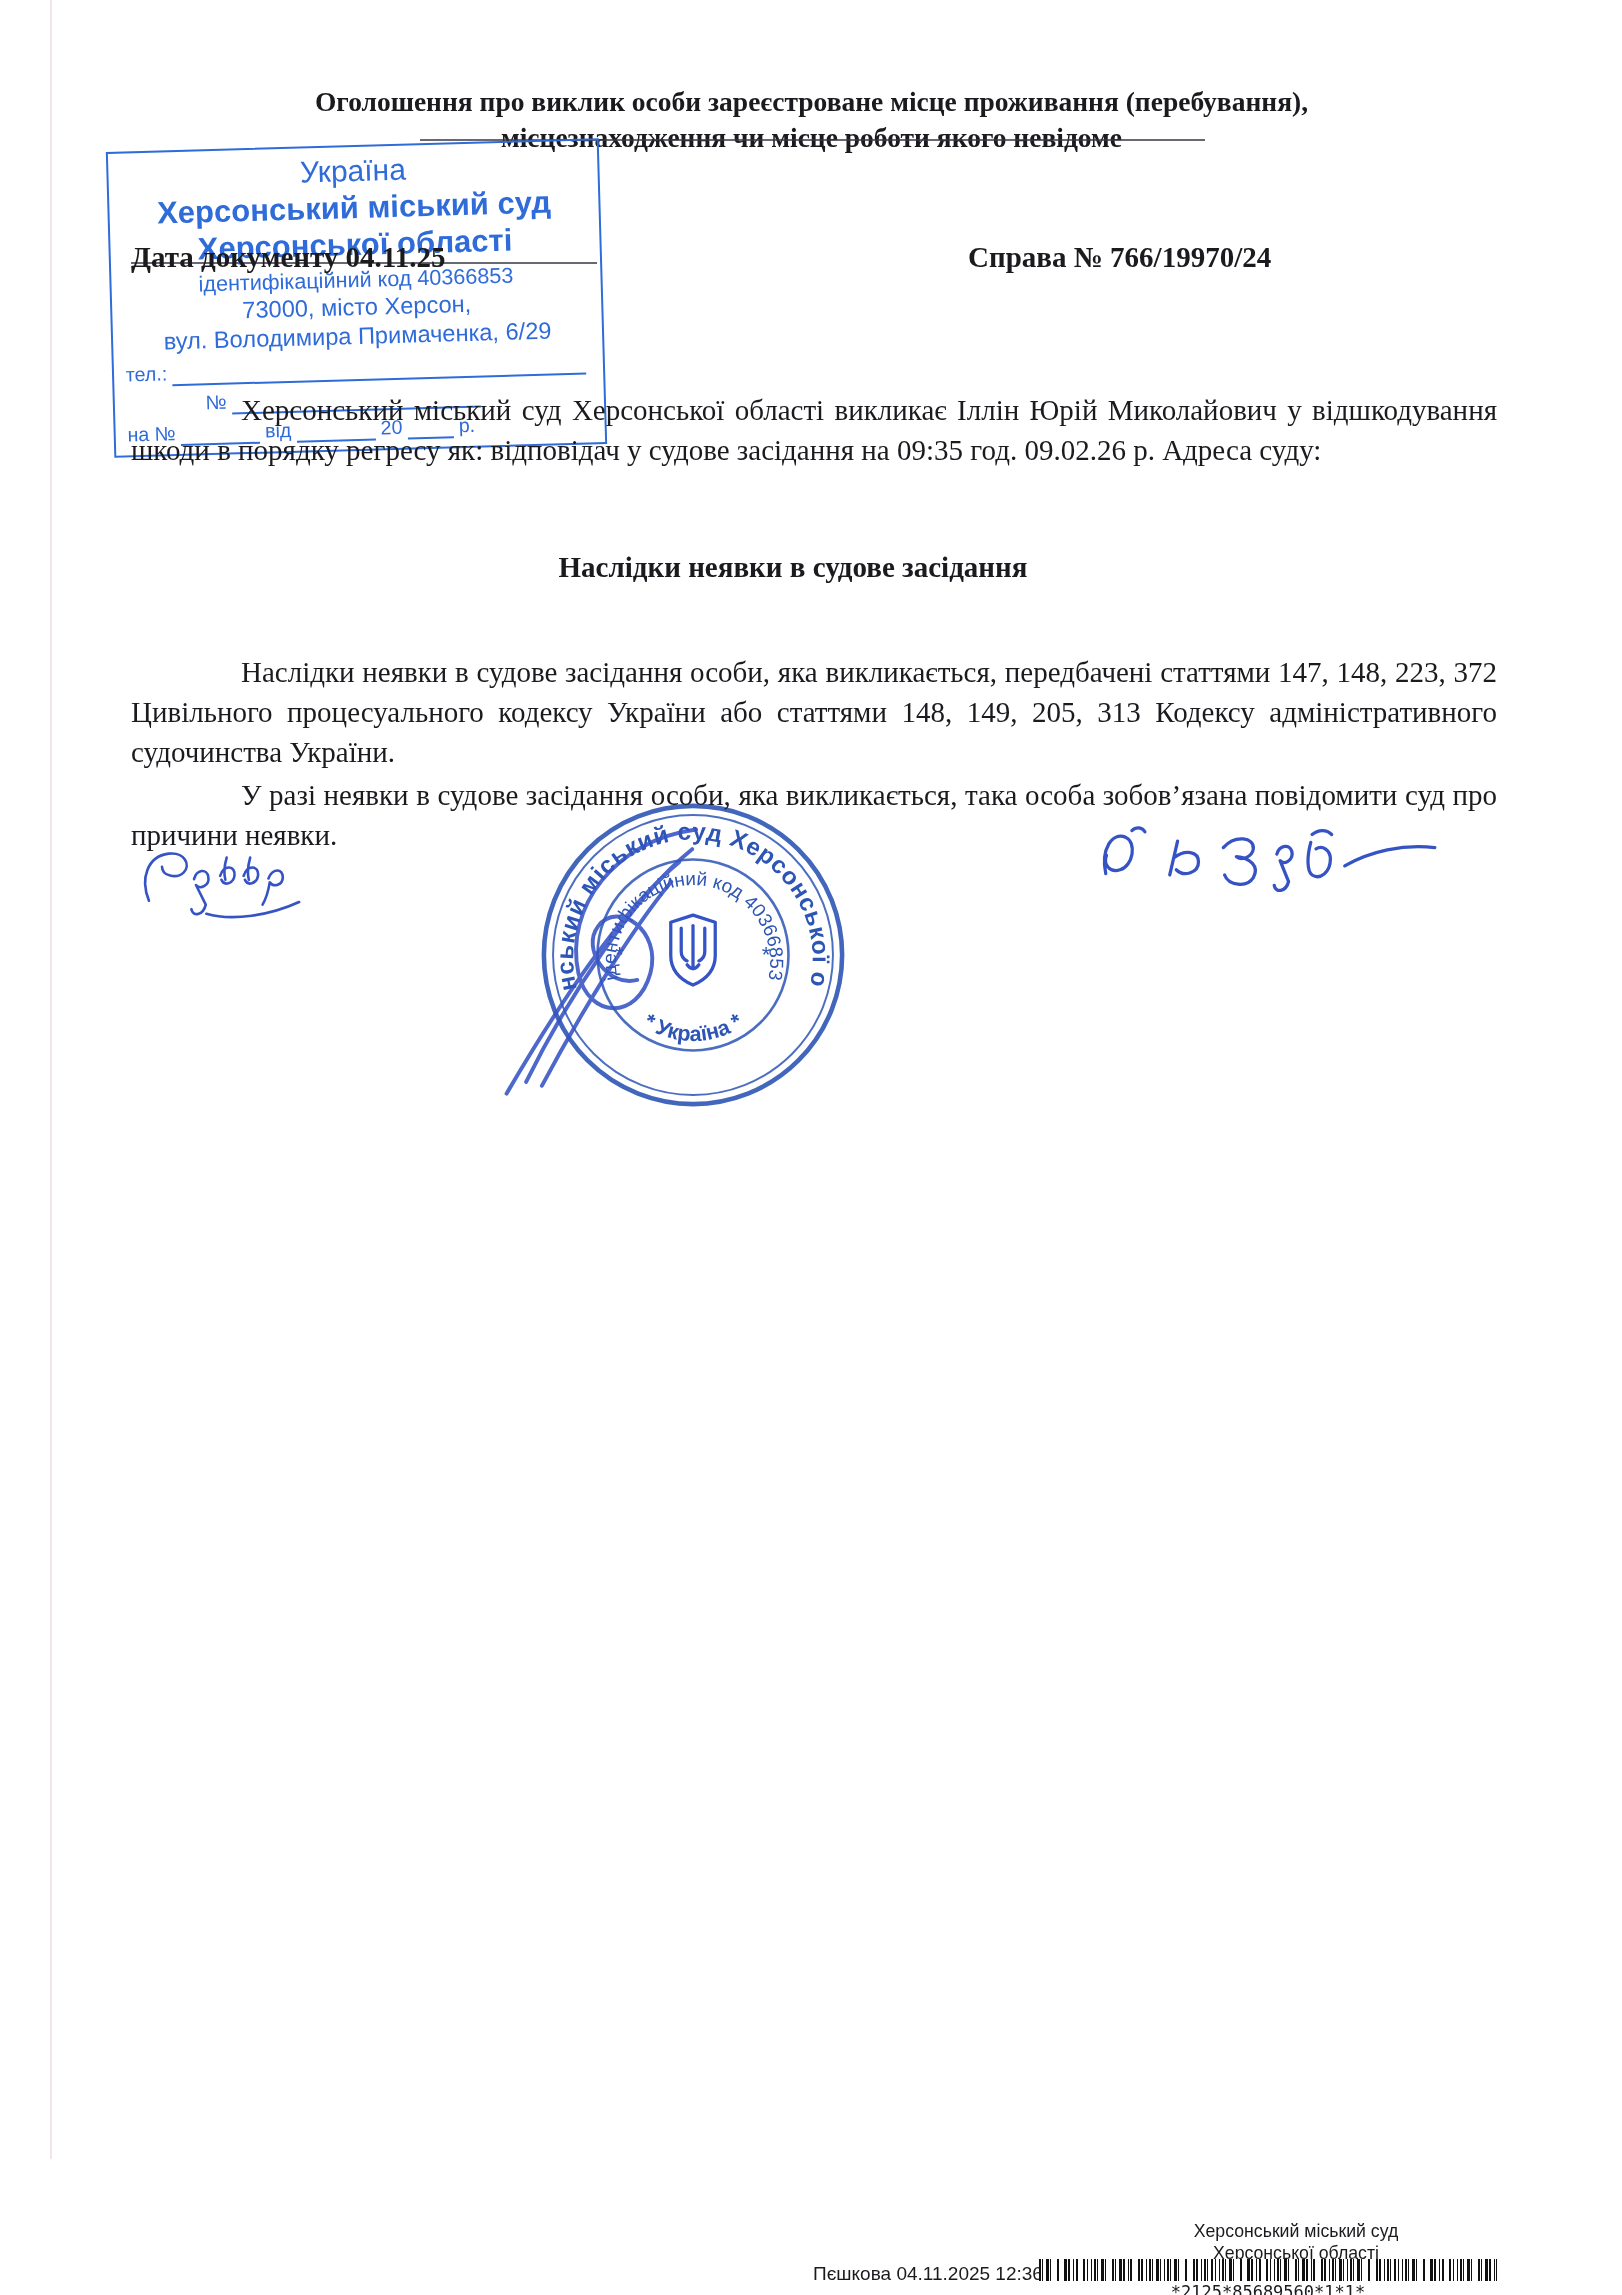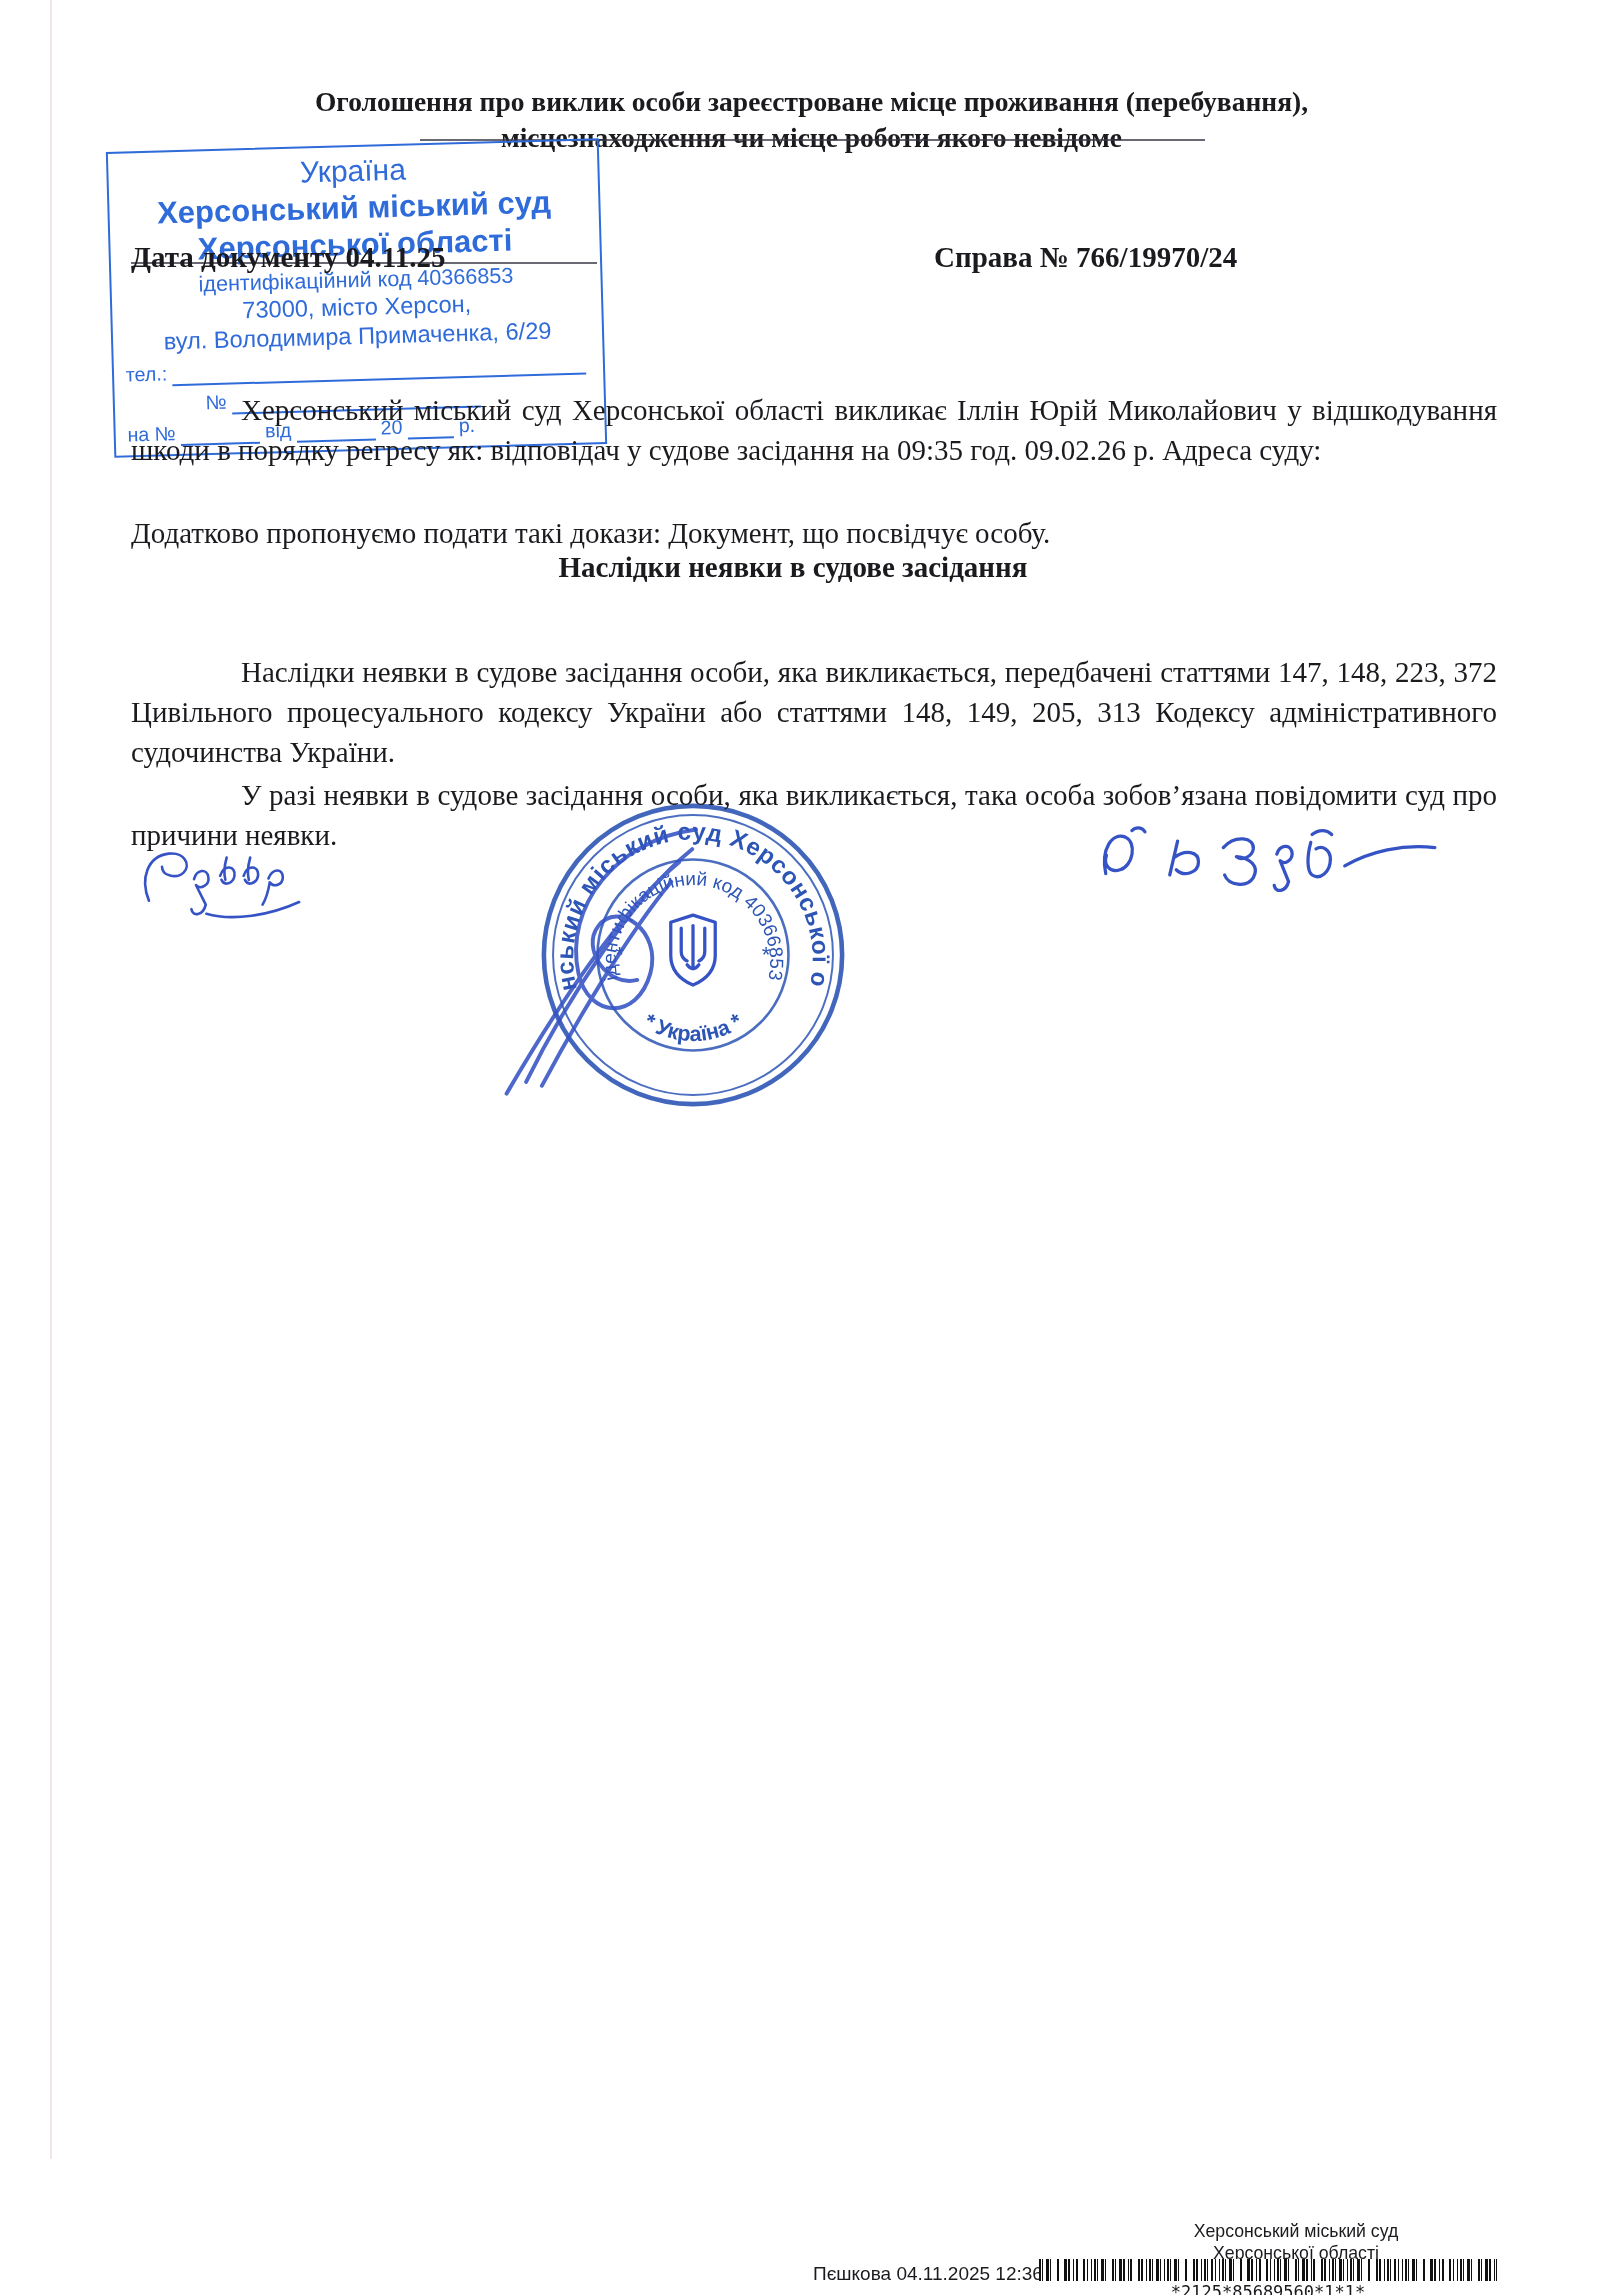--- a/index.html
+++ b/index.html
@@ -37,21 +37,21 @@
   .stamp .kod{font-size:21.6px;line-height:27.5px;margin-top:2.6px;}
   .stamp .addr{font-size:23.6px;line-height:29px;}
   .stamp .frow{display:flex;align-items:flex-end;font-size:19.6px;line-height:26px;margin:3.9px 11.8px 0 11.8px;text-align:left;}
   .stamp .frow .lbl{white-space:pre;}
   .stamp .frow .ln{flex:1;border-bottom:2px solid #2f6bd9;height:22px;margin:0 5.2px;}
   .stamp .frow .ln.short{flex:0 0 79px;}
   .stamp .frow .ln.tiny{flex:0 0 46px;}
 
   .meta{position:absolute;z-index:3;font-weight:bold;font-size:29px;}
   .meta.date{left:131px;top:241px;}
-  .meta.case{left:934px;top:241px;}
+  .meta.case{left:968px;top:241px;}
 
   .para{position:absolute;left:131px;width:1366px;font-size:29px;line-height:40px;text-align:justify;z-index:3;}
   .para.indent{text-indent:110px;}
   .p1{top:361px;}
   .p2{top:484px;text-align:left;}
   .heading{position:absolute;left:0;top:551px;width:1586px;text-align:center;font-weight:bold;font-size:29px;}
   .p3{top:623px;}
   .p4{top:746px;}
 
   .ink{stroke:#3553c4;fill:none;stroke-linecap:round;stroke-linejoin:round;}
@@ -110,21 +110,20 @@
       <span class="ln tiny"></span>
       <span class="lbl">р.</span>
     </div>
   </div>
 
   <div class="meta date">Дата документу 04.11.25</div>
   <div class="strike m"></div>
   <div class="meta case">Справа № 766/19970/24</div>
 
   <p class="para indent p1">Херсонський міський суд Херсонської області викликає Іллін Юрій Миколайович   у відшкодування шкоди в порядку регресу  як: відповідач у судове засідання на  09:35 год. 09.02.26  р. Адреса суду:</p>
-  <p class="para p2">Додатково пропонуємо подати такі докази: Документ, що посвідчує особу.</p>
 
   <div class="heading">Наслідки неявки в судове засідання</div>
 
   <p class="para indent p3">Наслідки неявки в судове засідання особи, яка викликається, передбачені статтями 147, 148, 223, 372 Цивільного процесуального кодексу України або статтями 148, 149, 205, 313 Кодексу адміністративного судочинства України.</p>
   <p class="para indent p4">У разі неявки в судове засідання особи, яка викликається, така особа зобов’язана повідомити суд про причини неявки.</p>
 
   <svg class="sig-left" width="196" height="111" viewBox="0 0 300 170">
     <title>Суддя</title>
     <g class="ink" stroke-width="4">
       <path d="M32,96 C18,62 30,28 62,24 C86,21 97,41 85,53 C74,63 52,58 52,44"></path>

